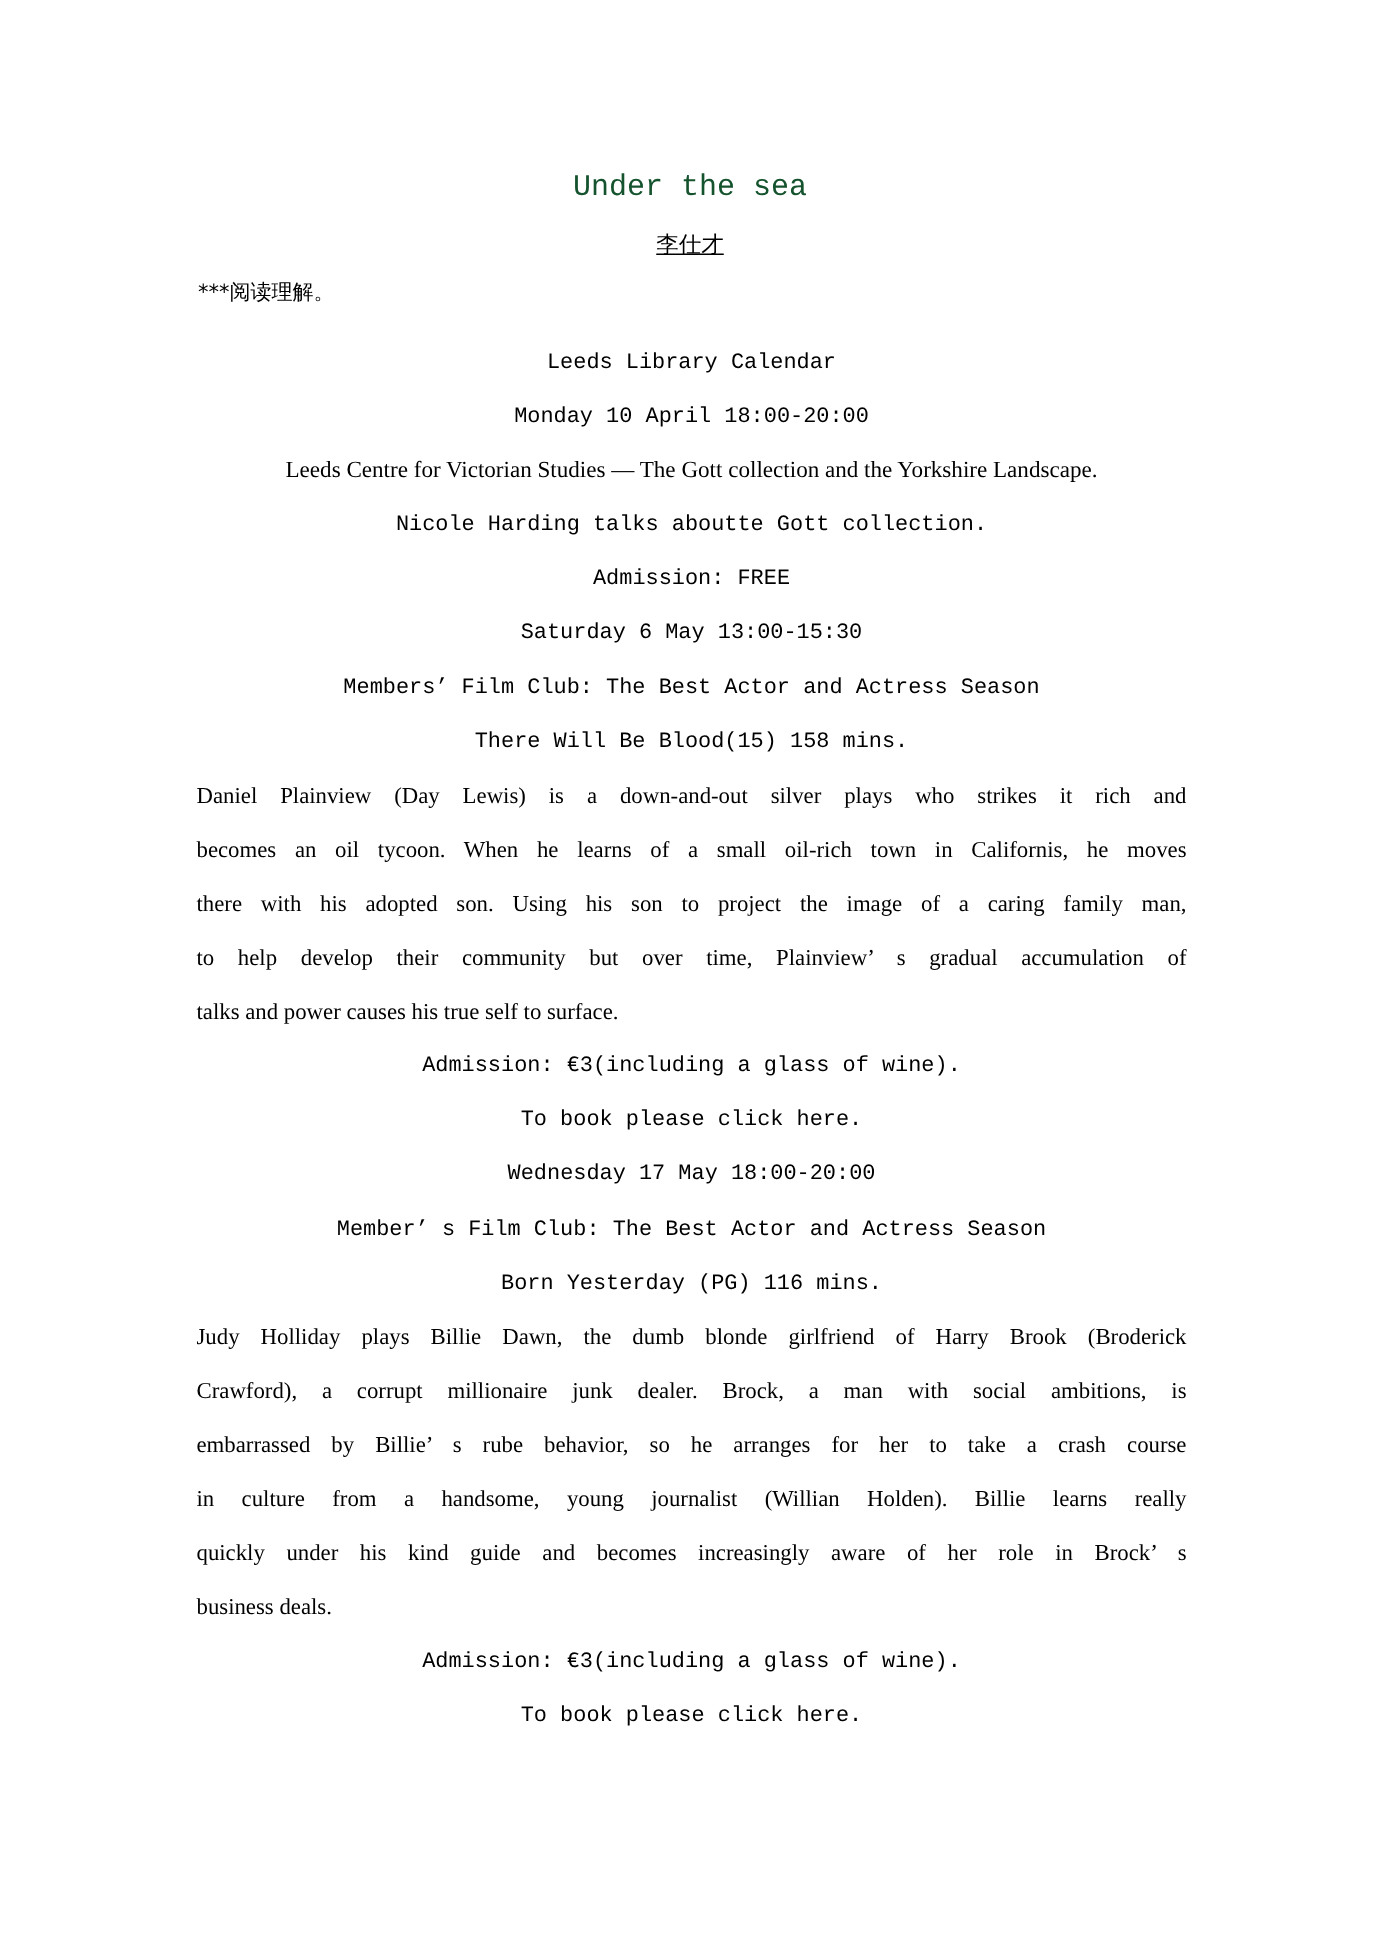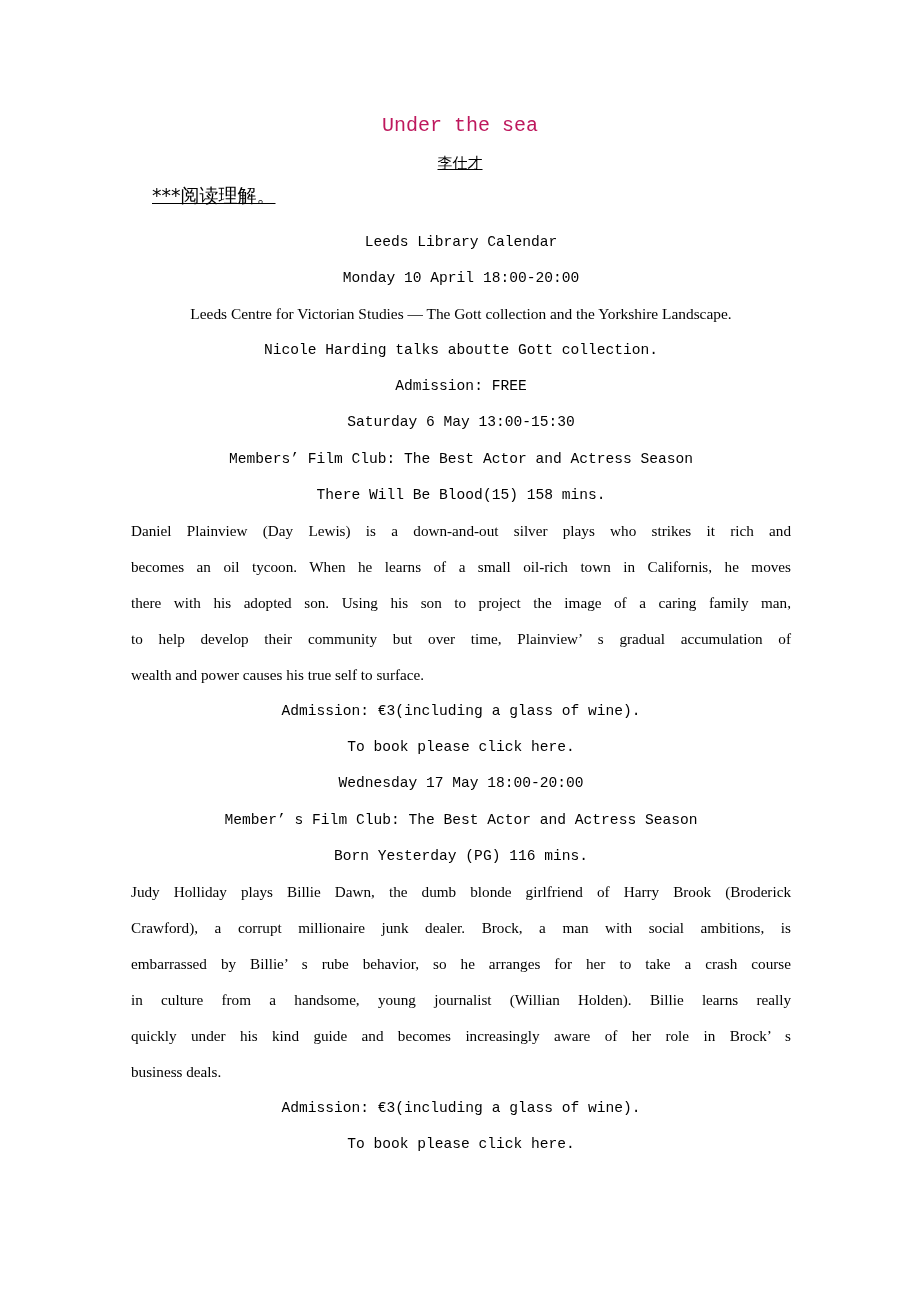--- a/index.html
+++ b/index.html
@@ -41,25 +41,24 @@
       width: 920px;
       text-align: center;
       font-family: "DejaVu Sans", sans-serif;
       font-size: 15px;
       line-height: 22px;
       text-decoration: underline;
     }
     .section-label {
       position: absolute;
       top: 184px;
-      left: 152px;
+      left: 132px;
       font-family: "DejaVu Sans", sans-serif;
-      font-size: 19px;
+      font-size: 14px;
       line-height: 22px;
-      text-decoration: underline;
     }
     .body {
       position: absolute;
       top: 224px;
       left: 131px;
       width: 660px;
     }
     .line {
       font-family: "Liberation Mono", "DejaVu Sans Mono", monospace;
       font-size: 14.6px;
@@ -85,41 +84,41 @@
     .para .pline.last {
       text-align-last: left;
     }
     .link-line { cursor: pointer; }
   </style>
 </head>
 <body>
 
 <div class="page">
 
-  <div class="title" style="color: #be185d;">Under the sea</div>
+  <div class="title" style="color: #14532d;">Under the sea</div>
   <div class="author">李仕才</div>
   <div class="section-label">***阅读理解。</div>
 
   <div class="body">
     <div class="line">Leeds Library Calendar</div>
 
     <div class="line">Monday 10 April 18:00-20:00</div>
     <div class="line para-like" style="font-family:'Liberation Serif','DejaVu Serif',serif;font-size:15.4px;">Leeds Centre for Victorian Studies — The Gott collection and the Yorkshire Landscape.</div>
     <div class="line">Nicole Harding talks aboutte Gott collection.</div>
     <div class="line">Admission: FREE</div>
 
     <div class="line">Saturday 6 May 13:00-15:30</div>
     <div class="line">Members’  Film Club: The Best Actor and Actress Season</div>
     <div class="line">There Will Be Blood(15) 158 mins.</div>
     <div class="para">
       <span class="pline">Daniel Plainview (Day Lewis) is a down-and-out silver plays who strikes it rich and</span>
       <span class="pline">becomes an oil tycoon. When he learns of a small oil-rich town in Californis, he moves</span>
       <span class="pline">there with his adopted son. Using his son to project the image of a caring family man,</span>
       <span class="pline">to help develop their community but over time, Plainview’ s gradual accumulation of</span>
-      <span class="pline last">wealth and power causes his true self to surface.</span>
+      <span class="pline last">talks and power causes his true self to surface.</span>
     </div>
     <div class="line">Admission: €3(including a glass of wine).</div>
     <div class="line link-line">To book please click here.</div>
 
     <div class="line">Wednesday 17 May 18:00-20:00</div>
     <div class="line">Member’ s Film Club: The Best Actor and Actress Season</div>
     <div class="line">Born Yesterday (PG) 116 mins.</div>
     <div class="para">
       <span class="pline">Judy Holliday plays Billie Dawn, the dumb blonde girlfriend of Harry Brook (Broderick</span>
       <span class="pline">Crawford), a corrupt millionaire junk dealer. Brock, a man with social ambitions, is</span>

